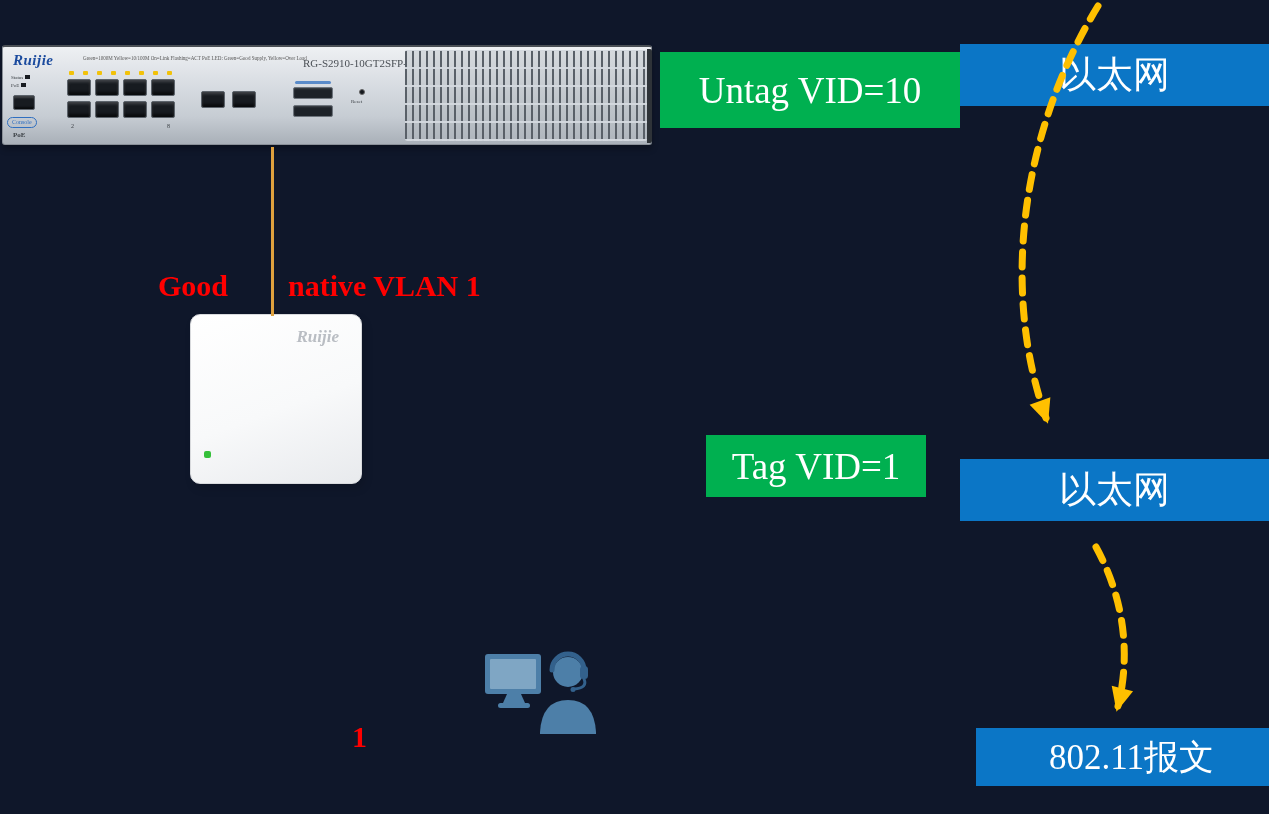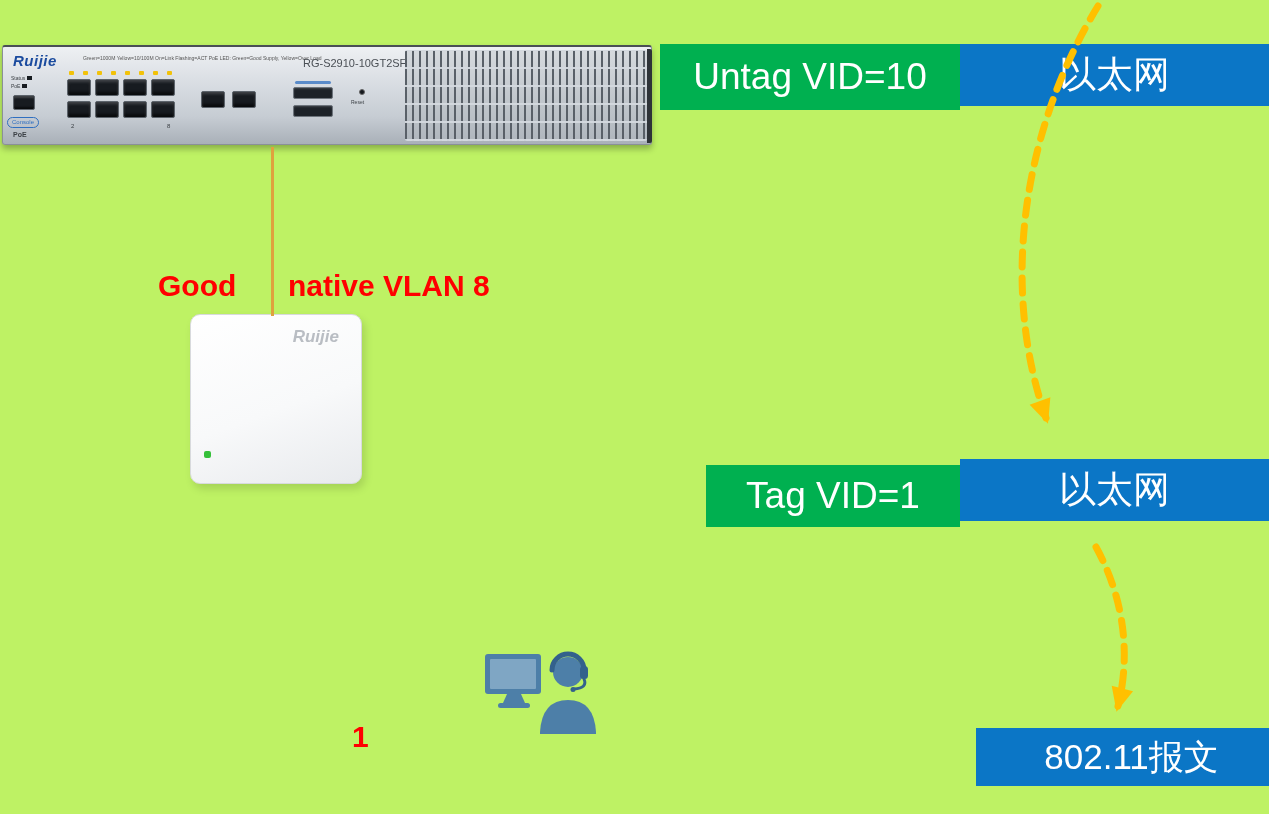--- a/index.html
+++ b/index.html
@@ -1,18 +1,18 @@
 <!DOCTYPE html>
 <html style="--frame-green: #00B050; --frame-blue: #0B76C6; --arrow-yellow: #FFC000; --text-red: #FF0000; --connector-orange: #DFA13E; --person-blue: #4d7fa8; --person-blue-dark: #33618c;"><head>
 <meta charset="utf-8">
 <style>
   *{margin:0;padding:0;box-sizing:border-box}
   html,body{background:#ffffff}
-  .stage{position:relative;width:1269px;height:814px;background:#bef264;overflow:hidden;
-         font-family:Liberation Sans, sans-serif}
+  .stage{position:relative;width:1269px;height:814px;background:#0f172a;overflow:hidden;
+         font-family:Liberation Serif, serif}
   .abs{position:absolute}
 
   
   .switch{left:2px;top:45px;width:650px;height:100px;border-radius:3px;
     background:linear-gradient(180deg,#eef0f3 0%,#dde1e6 30%,#c6ccd3 72%,#a9b0b8 100%);
     border:1px solid #8a9098;border-top:2px solid #4a4f55;
     box-shadow:0 4px 6px rgba(0,0,0,.28)}
   .sw-brand{left:10px;top:5px;font-size:15px;font-style:italic;font-weight:bold;
     color:#1b4b9e;letter-spacing:.5px}
   .sw-legend{left:80px;top:9px;font-size:7px;color:#555;white-space:nowrap;
@@ -62,23 +62,23 @@
   
   .txt-red{color:var(--text-red,#f00);font-weight:bold;font-size:30px;white-space:nowrap}
   .trunk{left:158px;top:269px}
   .native{left:288px;top:269px}
   .num-one{left:352px;top:720px}
 
   
   .framebox{display:flex;align-items:center;justify-content:center;color:#fff;white-space:nowrap}
   .tagbox{background:var(--frame-green,#00B050);font-size:37px}
   .payloadbox{background:var(--frame-blue,#0B76C6);font-size:37px}
-  .row1-tag{left:660px;top:44px;width:300px;height:66px}
+  .row1-tag{left:660px;top:52px;width:300px;height:76px}
   .row1-payload{left:960px;top:44px;width:309px;height:62px}
-  .row2-tag{left:706px;top:465px;width:254px;height:62px}
+  .row2-tag{left:706px;top:435px;width:220px;height:62px}
   .row2-payload{left:960px;top:459px;width:309px;height:62px}
   .row3-payload{left:976px;top:728px;width:311px;height:58px;font-size:35px}
 
   
   .overlay{left:0;top:0;pointer-events:none}
   .dash{fill:none;stroke:var(--arrow-yellow,#FFC000);stroke-width:7;
     stroke-dasharray:15 11;stroke-linecap:round}
   .arrowhead{fill:var(--arrow-yellow,#FFC000)}
   .connector{stroke:var(--connector-orange,#DFA13E);stroke-width:3}
 
@@ -140,21 +140,21 @@
     <div class="abs grille"></div>
     <div class="abs sw-edge"></div>
   </div>
 
   <div class="abs ap">
     <div class="abs ap-brand">Ruijie</div>
     <div class="abs ap-led"></div>
   </div>
 
   <div class="abs txt-red trunk">Good</div>
-  <div class="abs txt-red native">native VLAN 8</div>
+  <div class="abs txt-red native">native VLAN 1</div>
   <div class="abs txt-red num-one">1</div>
 
   <div class="abs framebox tagbox row1-tag">Untag VID=10</div>
   <div class="abs framebox payloadbox row1-payload">以太网</div>
 
   <div class="abs framebox tagbox row2-tag">Tag VID=1</div>
   <div class="abs framebox payloadbox row2-payload">以太网</div>
 
   <div class="abs framebox payloadbox row3-payload">802.11报文</div>
 

